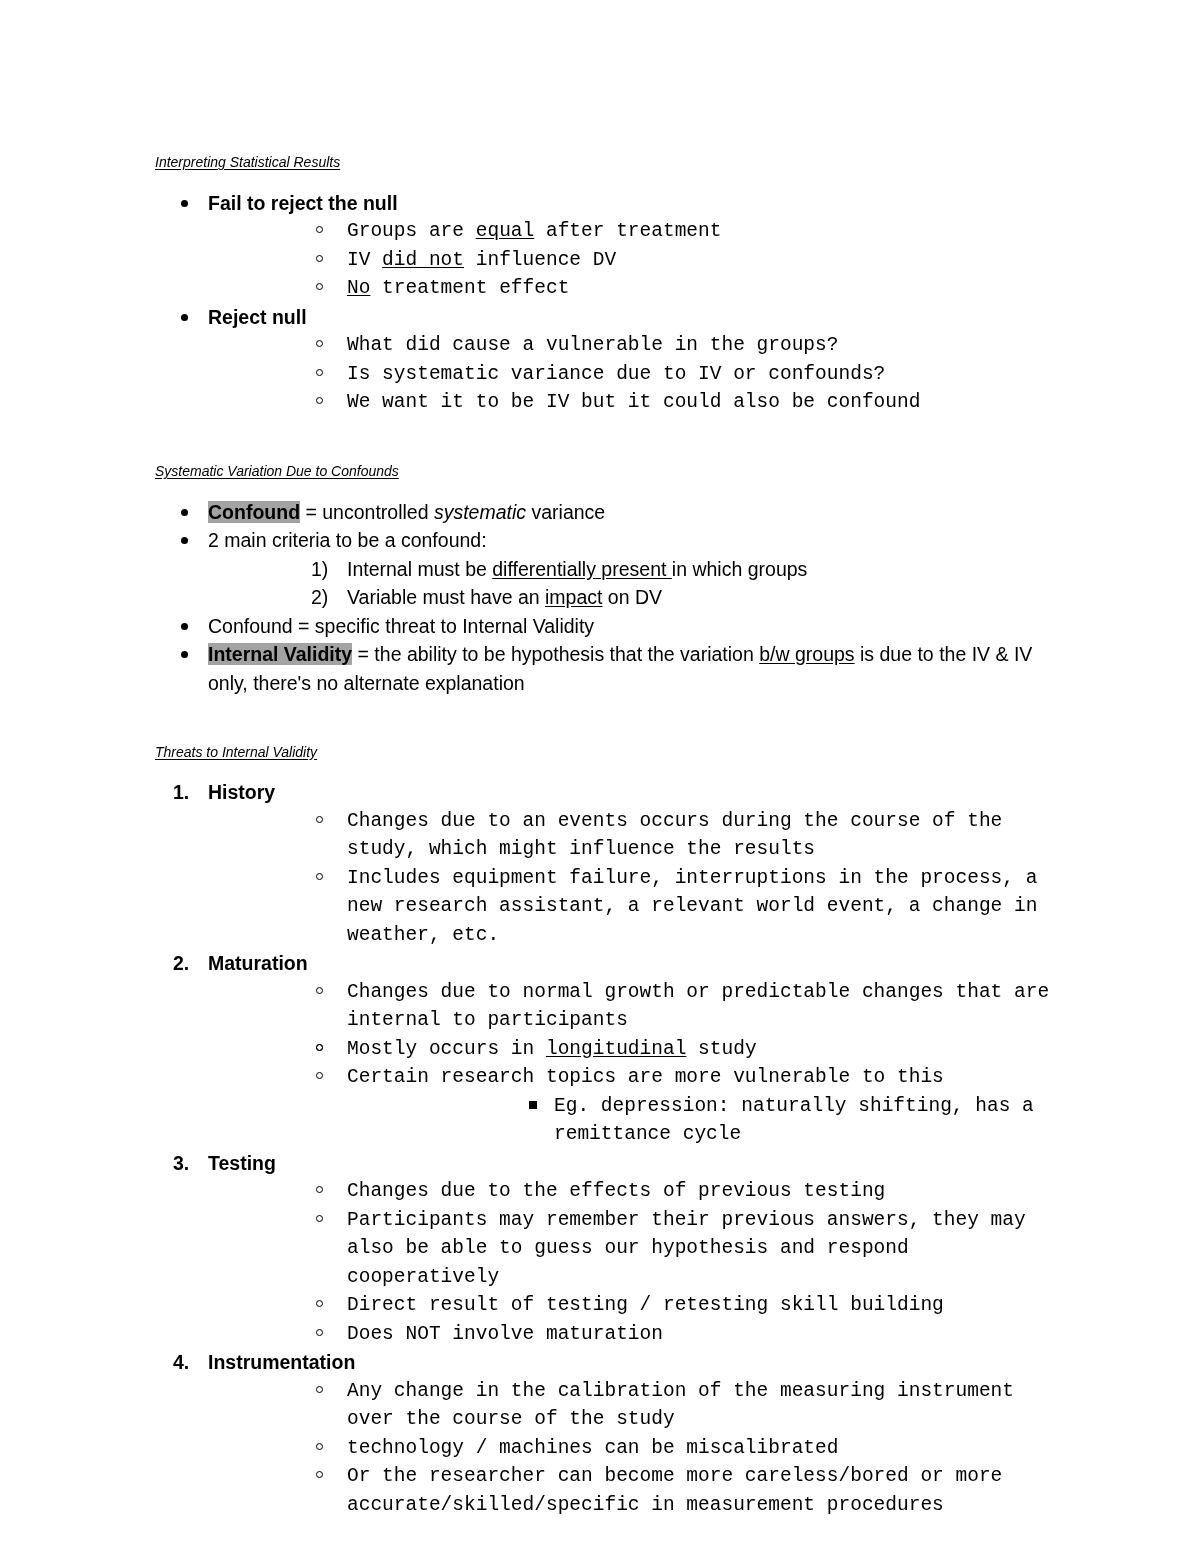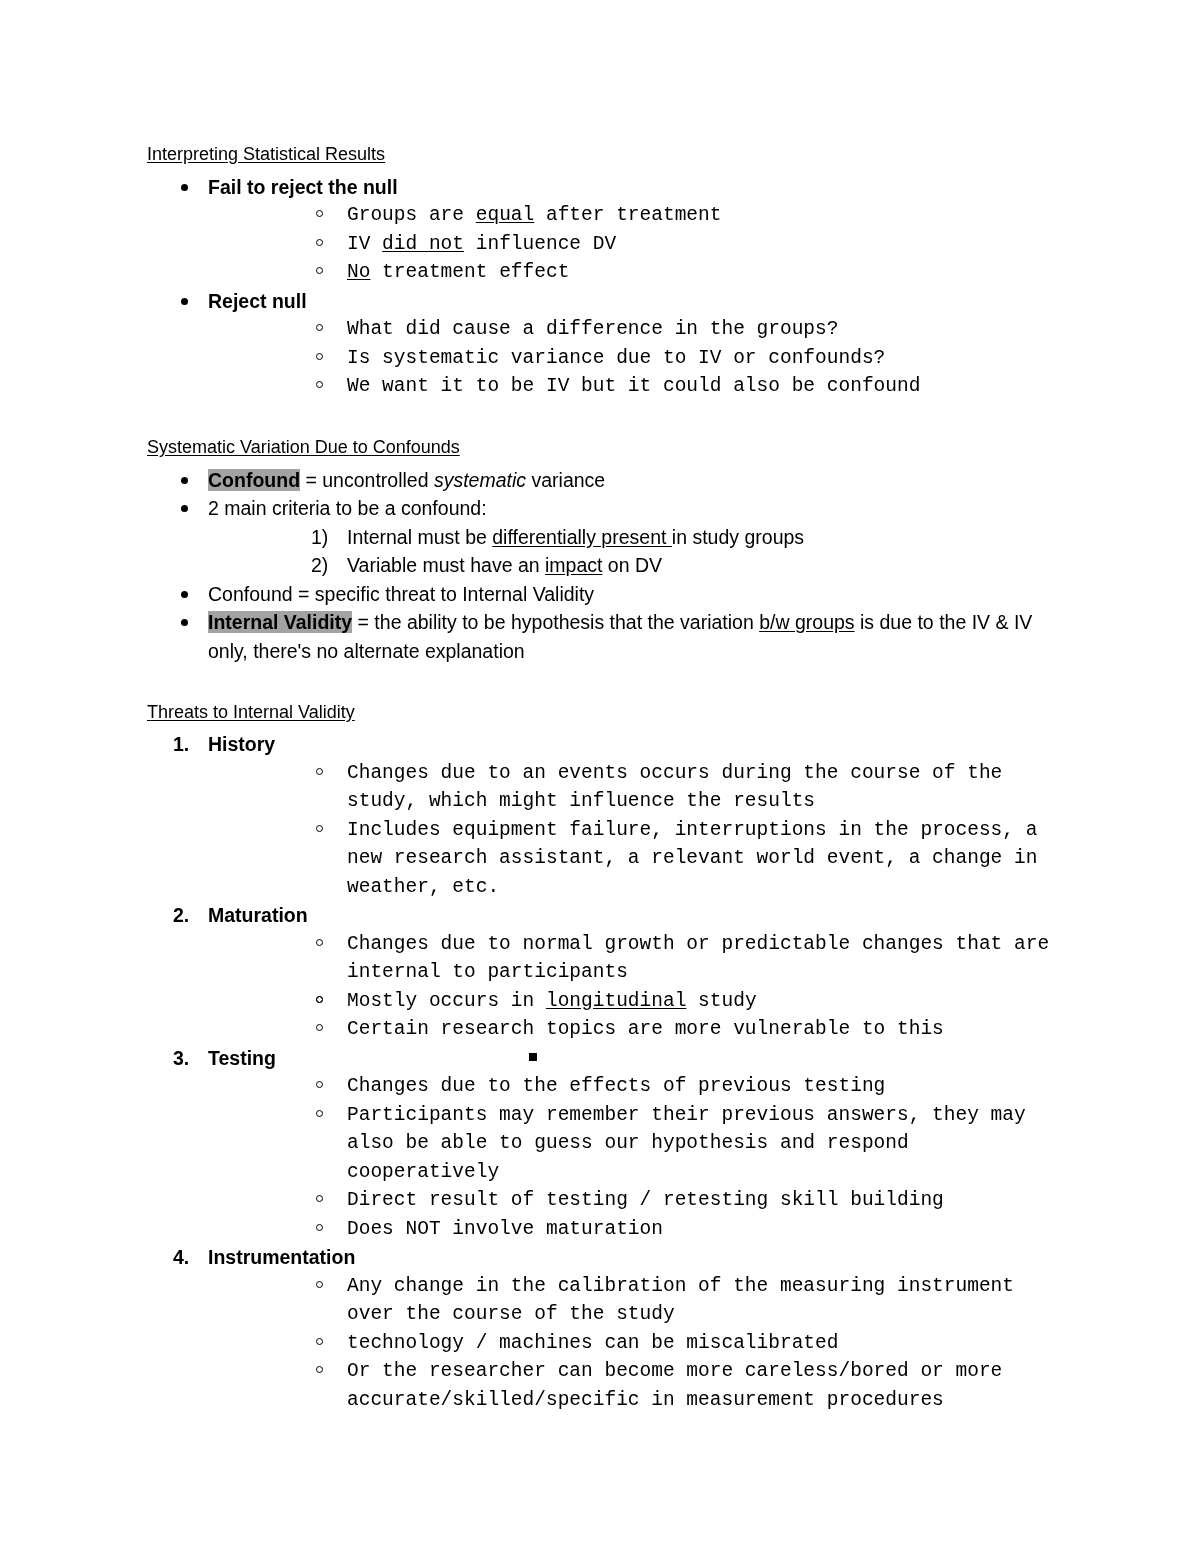--- a/index.html
+++ b/index.html
@@ -18,27 +18,28 @@
     position: relative;
     width: 1200px;
     height: 1553px;
     box-sizing: border-box;
     padding: 136px 140px 0 143px;
     background: #ffffff;
   }
 
   
   .sec-head {
-    font-size: 18px;
+    font-size: 14px;
     line-height: 28.5px;
     text-decoration: underline;
     text-underline-offset: 2px;
-    margin: 4px;
+    margin: 12px;
     padding: 0;
     white-space: nowrap;
+    font-style: italic;
   }
   .sec-block { margin: 0 0 0 0; }
   .gap { height: 28.5px; }
 
   
   ul, ol {
     margin: 0;
     padding: 0;
     list-style: none;
   }
@@ -183,21 +184,21 @@
           </li>
         </ul>
       </li>
 
       <li>
         <span class="mk"></span>
         <span class="txt b">Reject null</span>
         <ul class="lvl2">
           <li>
             <span class="mk"></span>
-            <span class="txt">What did cause a difference in the groups?</span>
+            <span class="txt">What did cause a vulnerable in the groups?</span>
           </li>
           <li>
             <span class="mk"></span>
             <span class="txt">Is systematic variance due to IV or confounds?</span>
           </li>
           <li>
             <span class="mk"></span>
             <span class="txt">We want it to be IV but it could also be confound</span>
           </li>
         </ul>
@@ -215,21 +216,21 @@
         <span class="mk"></span>
         <span class="txt"><span class="b hl">Confound</span><span> = uncontrolled </span><span class="i">systematic</span><span> variance</span></span>
       </li>
 
       <li>
         <span class="mk"></span>
         <span class="txt">2 main criteria to be a confound:</span>
         <ol class="lvl2num">
           <li>
             <span class="mk">1)</span>
-            <span class="txt"><span>Internal must be </span><span class="u">differentially present </span><span>in study groups</span></span>
+            <span class="txt"><span>Internal must be </span><span class="u">differentially present </span><span>in which groups</span></span>
           </li>
           <li>
             <span class="mk">2)</span>
             <span class="txt"><span>Variable must have an </span><span class="u">impact</span><span> on DV</span></span>
           </li>
         </ol>
       </li>
 
       <li>
         <span class="mk"></span>
@@ -279,20 +280,21 @@
           <li>
             <span class="mk"></span>
             <span class="txt"><span>Mostly occurs in </span><span class="u">longitudinal</span><span> study</span></span>
           </li>
           <li>
             <span class="mk"></span>
             <span class="txt">Certain research topics are more vulnerable to this</span>
             <ul class="lvl3">
               <li>
                 <span class="mk"></span>
+                <span class="txt">Eg. depression: naturally shifting, has a remittance cycle</span>
               </li>
             </ul>
           </li>
         </ul>
       </li>
 
       <li>
         <span class="mk">3.</span>
         <span class="txt b">Testing</span>
         <ul class="lvl2">

